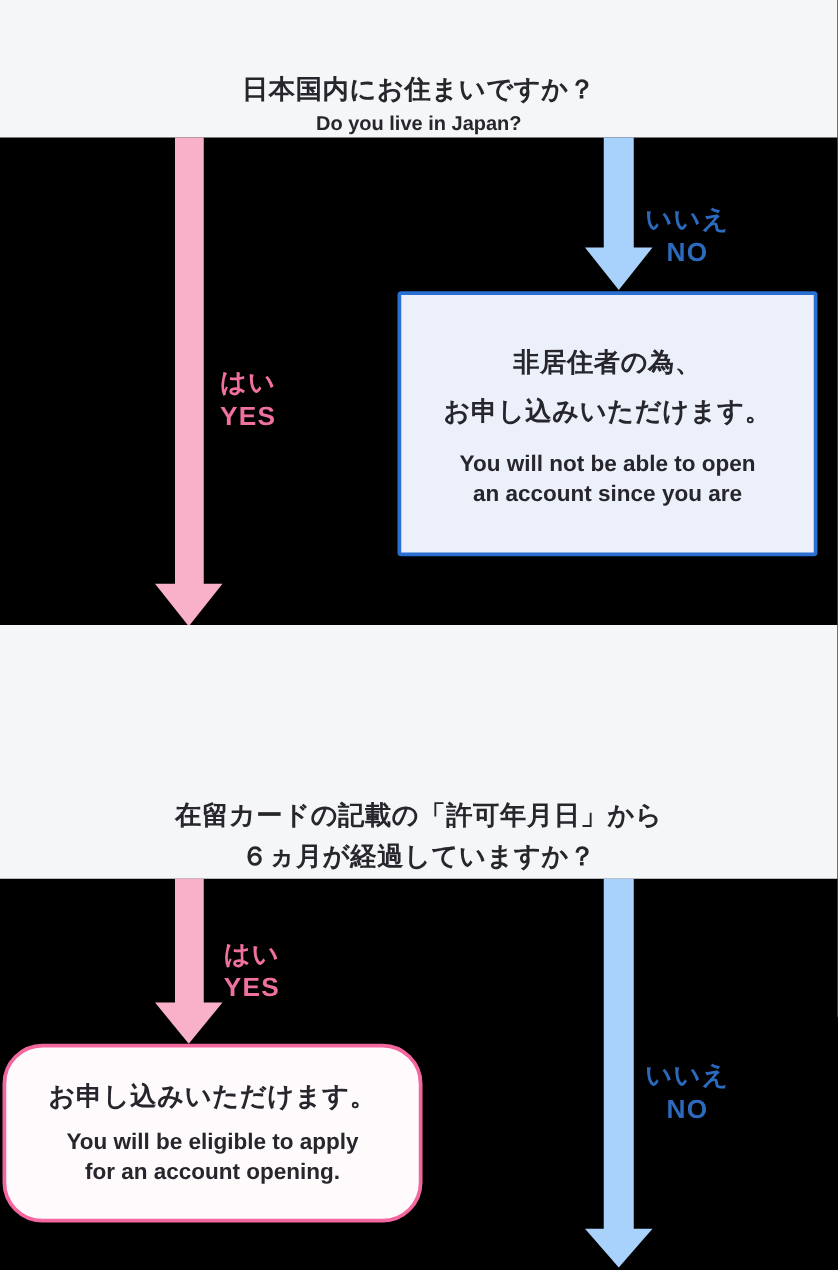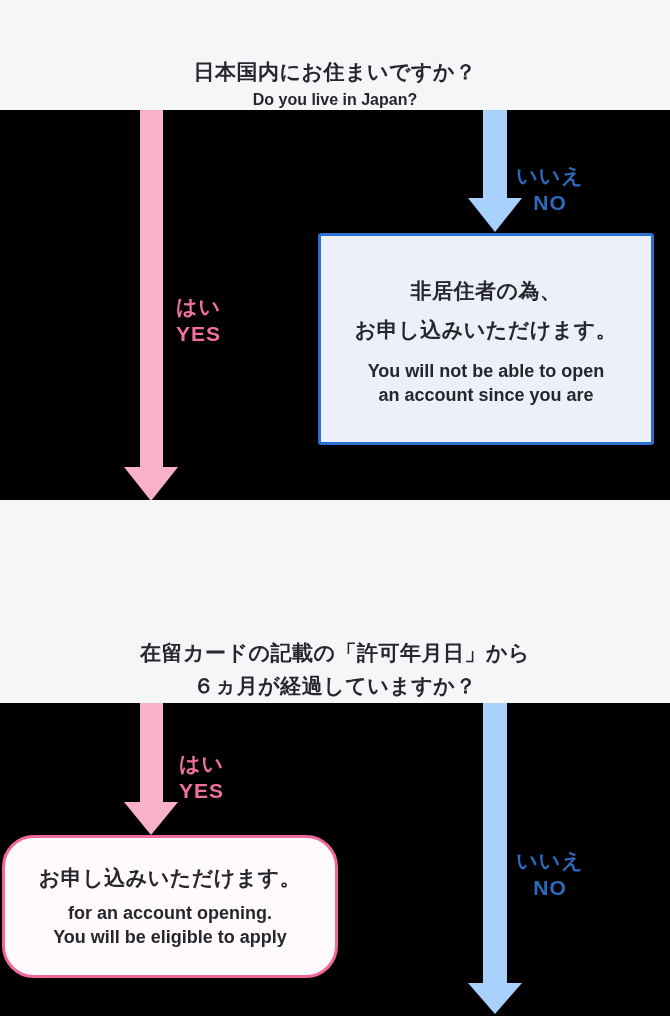--- a/index.html
+++ b/index.html
@@ -97,18 +97,18 @@
   <div class="arrow-bar blue" style="left:483px; top:703px; width:24px; height:281px;"></div>
   <div class="arrow-head blue-head" style="left:468px; top:983px; border-top-width:31px;"></div>
   <div class="branch-label label-blue" style="left:516px; top:825px;">
     <div>いいえ</div>
     <div>NO</div>
   </div>
 
   <div class="result-box box-pink" style="left:2px; top:835px; width:336px; height:143px; padding:16px 10px;border-radius:32px;">
     <div class="result-jp" style="line-height:1.35;">お申し込みいただけます。</div>
     <div class="result-en">
+      <div>You will be eligible to apply</div>
       <div>for an account opening.</div>
-      <div>You will be eligible to apply</div>
     </div>
   </div>
 
 </div>
 
 </body></html>

